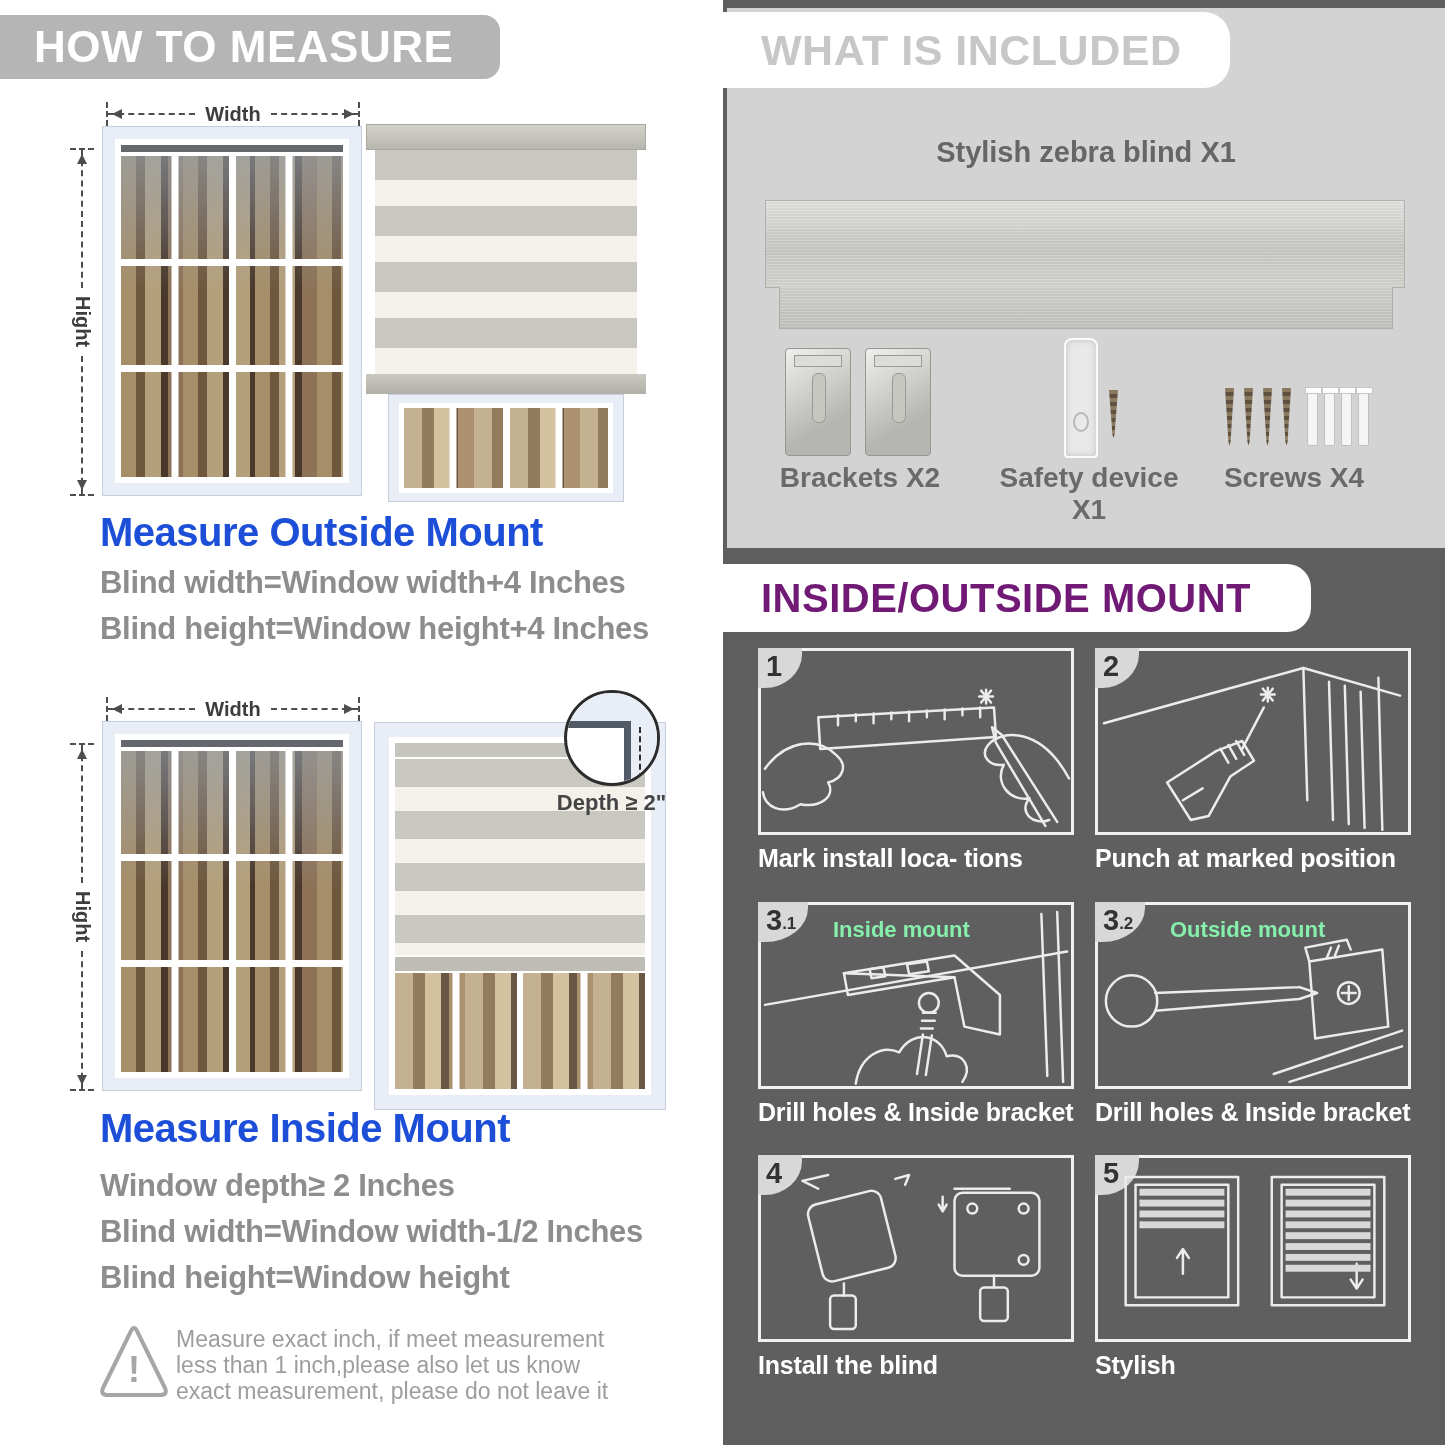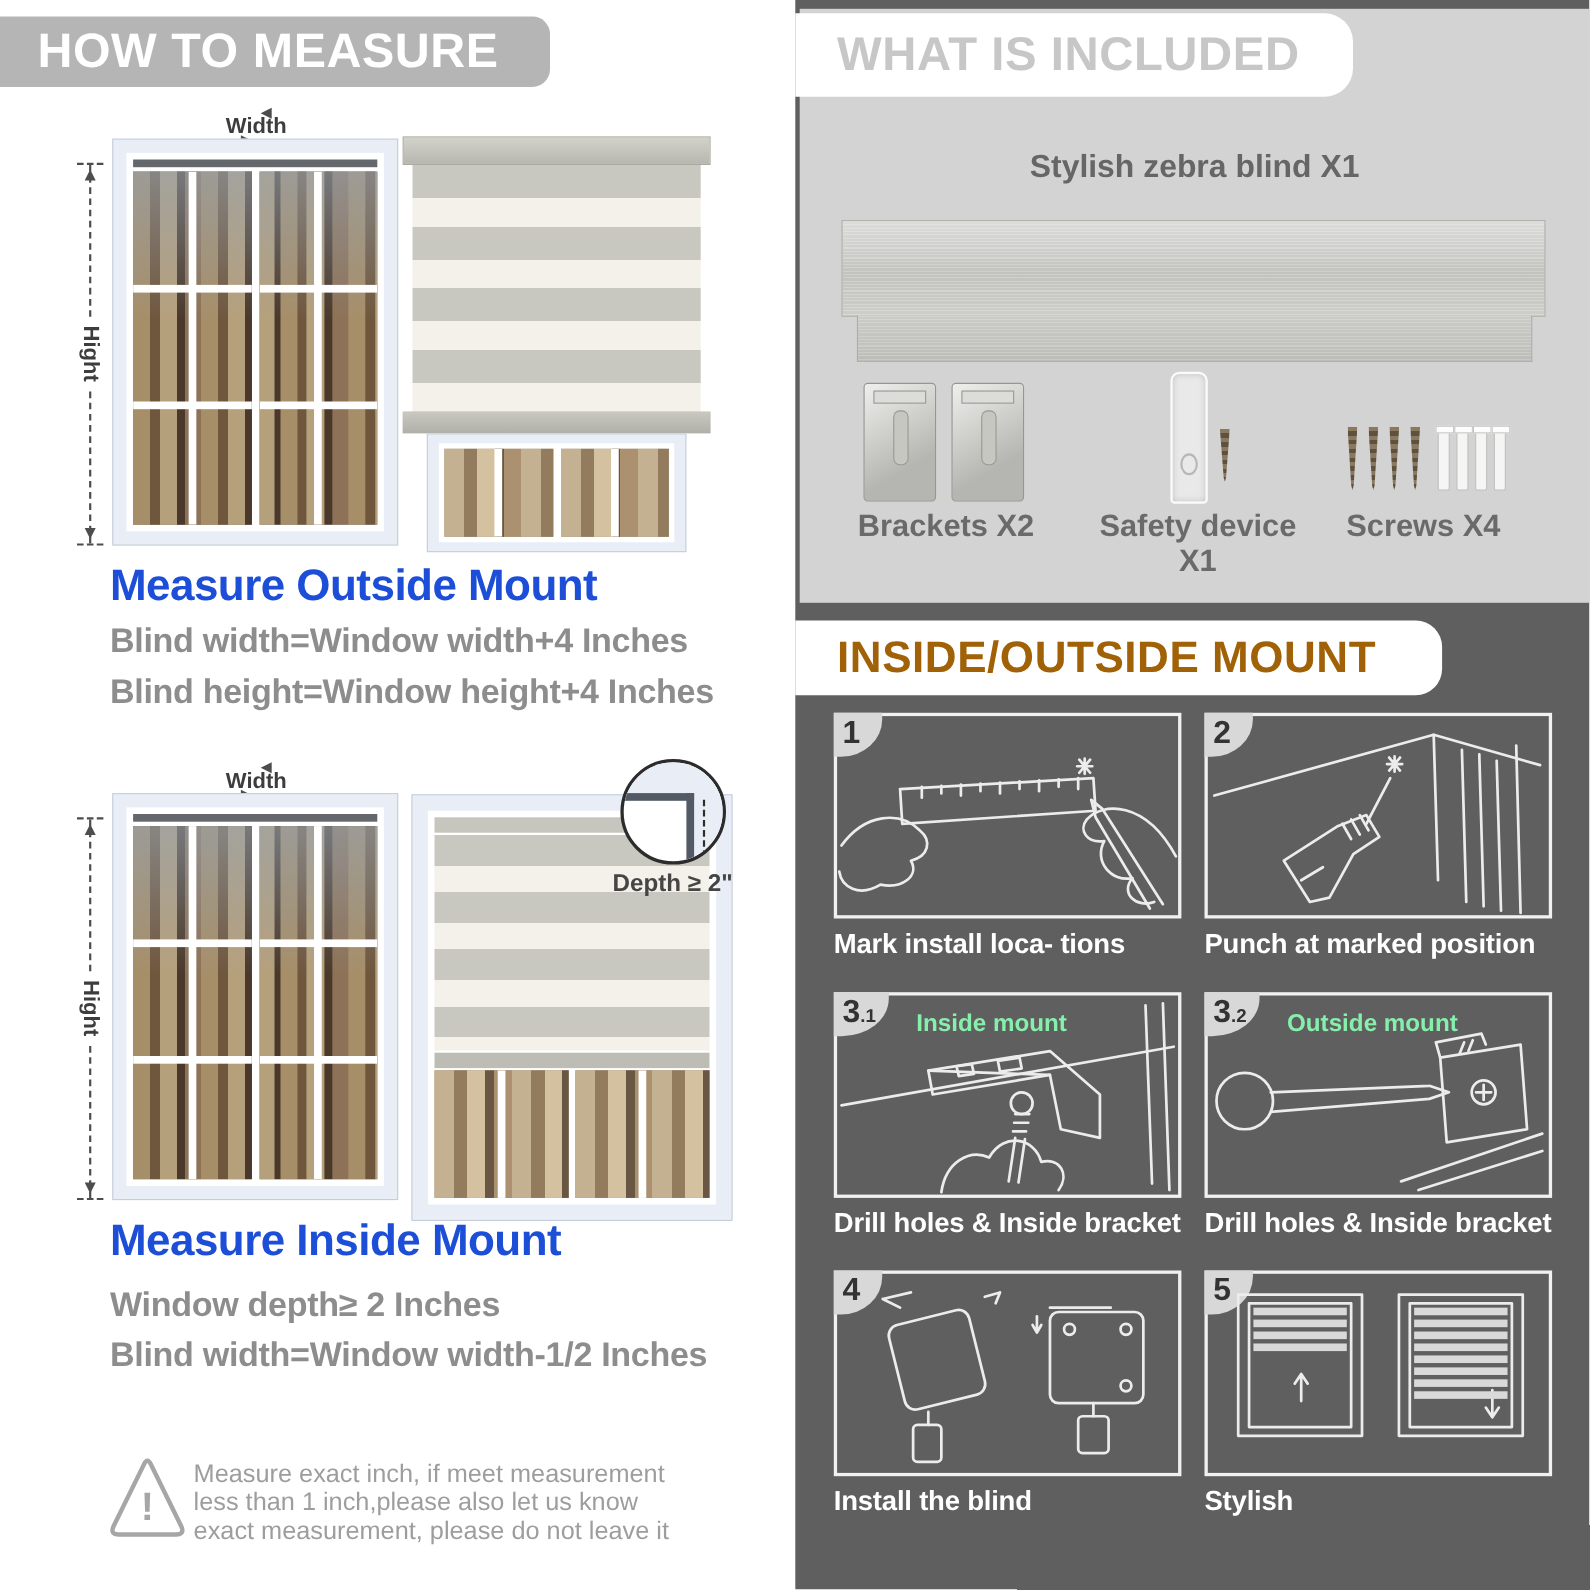--- a/index.html
+++ b/index.html
@@ -5,39 +5,39 @@
   html,body{margin:0;padding:0;}
   body{width:1445px;height:1445px;font-family:"Liberation Sans",sans-serif;background:#fff;overflow:hidden;}
   .page{position:relative;width:1445px;height:1445px;}
   .left{position:absolute;left:0;top:0;width:723px;height:1445px;background:#fff;}
   .right{position:absolute;left:723px;top:0;width:722px;height:1445px;background:#5f5f5f;}
   .panel-light{position:absolute;left:4px;top:8px;right:0;height:540px;background:#d3d3d3;}
 
   .hdr-bar{position:absolute;display:flex;align-items:center;font-weight:700;letter-spacing:.5px;box-sizing:border-box;}
   #hdr-left{left:0;top:15px;width:500px;height:64px;background:#b5b5b5;border-radius:0 16px 16px 0;color:#fff;font-size:44px;padding-left:34px;text-align:center;}
   #hdr-inc{left:0;top:12px;width:507px;height:76px;background:#fff;border-radius:0 26px 26px 0;color:#c7c7c7;font-size:43px;padding-left:38px;}
-  #hdr-mount{left:0;top:564px;width:588px;height:68px;background:#fff;border-radius:0 24px 24px 0;color:#a16207;font-size:40px;padding-left:38px;}
+  #hdr-mount{left:0;top:564px;width:588px;height:68px;background:#fff;border-radius:0 24px 24px 0;color:#701a75;font-size:40px;padding-left:38px;}
 
   
   .wm{position:absolute;display:flex;align-items:center;color:#3d3d3d;font-size:20px;font-weight:700;}
   .wm .tick{width:0;height:24px;border-left:2px dashed #4d4d4d;}
   .wm .ln{flex:1;height:0;border-top:2px dashed #4d4d4d;position:relative;}
   .wm .ln.l:before{content:"";position:absolute;left:-1px;top:-6px;border:5px solid transparent;border-right:10px solid #4d4d4d;}
   .wm .ln.r:after{content:"";position:absolute;right:-1px;top:-6px;border:5px solid transparent;border-left:10px solid #4d4d4d;}
   .wm .lab{margin:0 10px;}
   .hm{position:absolute;display:flex;flex-direction:column;align-items:center;color:#3d3d3d;font-size:20px;font-weight:700;}
   .hm .tick{height:0;width:24px;border-top:2px dashed #4d4d4d;}
   .hm .ln{flex:1;width:0;border-left:2px dashed #4d4d4d;position:relative;}
   .hm .ln.u:before{content:"";position:absolute;top:-1px;left:-6px;border:5px solid transparent;border-bottom:10px solid #4d4d4d;}
   .hm .ln.d:after{content:"";position:absolute;bottom:-1px;left:-6px;border:5px solid transparent;border-top:10px solid #4d4d4d;}
   .hm .lab{writing-mode:vertical-rl;margin:8px 0;}
 
   
   .win{position:absolute;width:292px;height:400px;}
-  .win .wm{left:36px;right:2px;top:0;height:24px;flex-direction:column;}
+  .win .wm{left:36px;right:2px;top:0;height:24px;}
   .win .hm{left:0;top:46px;width:24px;height:348px;}
   .wf{position:absolute;left:32px;top:24px;right:0;bottom:6px;background:#e9eef6;border:1px solid #c6cedd;box-sizing:border-box;padding:12px;}
   .wf2{background:#fff;width:100%;height:100%;box-sizing:border-box;padding:6px;display:flex;flex-direction:column;}
   .wtop{height:7px;background:#64676c;margin-bottom:4px;}
   .sashes{flex:1;display:flex;gap:7px;}
   .sash{flex:1;position:relative;overflow:hidden;}
   .photo{background:
     linear-gradient(to bottom, rgba(151,164,179,.6) 0%, rgba(151,164,179,0) 42%),
     repeating-linear-gradient(90deg,#a68e69 0 15px,#6f573d 15px 24px,#b5a07c 24px 40px,#4a392b 40px 47px,#8d7257 47px 62px);
     background-color:#7c6850;}
@@ -222,20 +222,21 @@
         <i class="zc-light2"></i>
         <i class="zc-l"></i>
         <i class="zc-dash"></i>
       </div>
       <div class="depth-label">Depth ≥ 2"</div>
     </div>
 
     <div class="h1" style="left:100px;top:1106px;">Measure Inside Mount</div>
     <div class="ln-gray" style="left:100px;top:1168px;">Window depth≥ 2 Inches</div>
     <div class="ln-gray" style="left:100px;top:1214px;">Blind width=Window width-1/2 Inches</div>
+    <div class="ln-gray" style="left:100px;top:1260px;">Blind height=Window height</div>
 
     <svg class="warn-svg" width="72" height="82" viewBox="0 0 72 82">
       <path d="M33 9 Q36 3 39 9 L67 66 Q70 73 62 73 L10 73 Q2 73 5 66 Z" fill="none" stroke="#a6a6a6" stroke-width="4" stroke-linejoin="round"></path>
       <text x="36" y="60" text-anchor="middle" font-size="36" font-weight="bold" fill="#a6a6a6">!</text>
     </svg>
     <div class="warn-text">Measure exact inch, if meet measurement less than 1 inch,please also let us know exact measurement, please do not leave it</div>
   </section>
 
   <section class="right">
     <div class="panel-light"></div>

